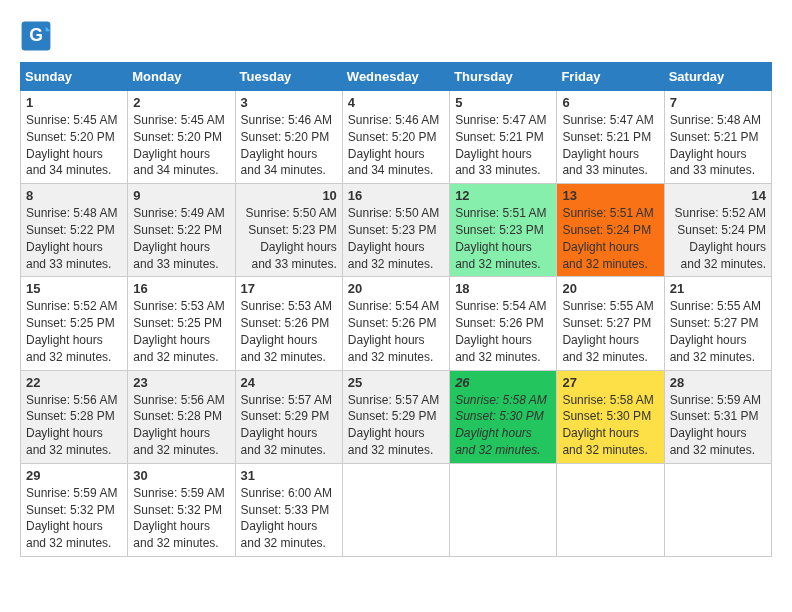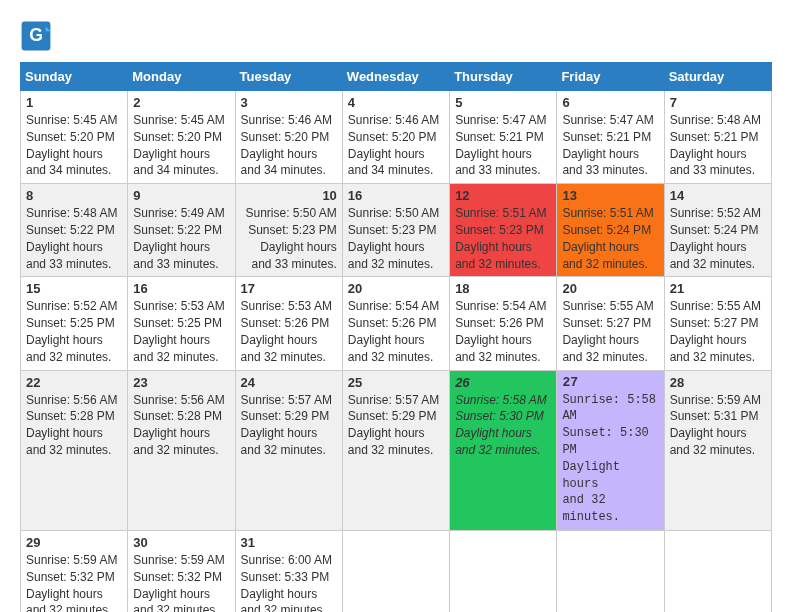--- a/index.html
+++ b/index.html
@@ -217,39 +217,39 @@
       </td>
         <td style="background: rgb(240, 240, 240);">
         <span class="day-number">16</span>
         <div class="day-info">
           Sunrise: 5:50 AM<br>
           Sunset: 5:23 PM<br>
           Daylight hours<br>
           and 32 minutes.
         </div>
       </td>
-        <td style="background: #ef4444;">
+        <td style="background: #86efac;">
         <span class="day-number">12</span>
         <div class="day-info">
           Sunrise: 5:51 AM<br>
           Sunset: 5:23 PM<br>
           Daylight hours<br>
           and 32 minutes.
         </div>
       </td>
         <td style="background: #f97316;">
         <span class="day-number">13</span>
         <div class="day-info">
           Sunrise: 5:51 AM<br>
           Sunset: 5:24 PM<br>
           Daylight hours<br>
           and 32 minutes.
         </div>
       </td>
-        <td style="background: rgb(240, 240, 240);">
+        <td style="background: rgb(240, 240, 240); text-align: right;">
         <span class="day-number">14</span>
         <div class="day-info">
           Sunrise: 5:52 AM<br>
           Sunset: 5:24 PM<br>
           Daylight hours<br>
           and 32 minutes.
         </div>
       </td>
       </tr>
       <tr>
@@ -356,21 +356,21 @@
       </td>
         <td style="background: #22c55e; font-style: italic;">
         <span class="day-number">26</span>
         <div class="day-info">
           Sunrise: 5:58 AM<br>
           Sunset: 5:30 PM<br>
           Daylight hours<br>
           and 32 minutes.
         </div>
       </td>
-        <td style="background: #c4b5fd; font-family: Liberation Mono, monospace;">
+        <td style="background: #fde047;">
         <span class="day-number">27</span>
         <div class="day-info">
           Sunrise: 5:58 AM<br>
           Sunset: 5:30 PM<br>
           Daylight hours<br>
           and 32 minutes.
         </div>
       </td>
         <td style="background: rgb(240, 240, 240);">
         <span class="day-number">28</span>

